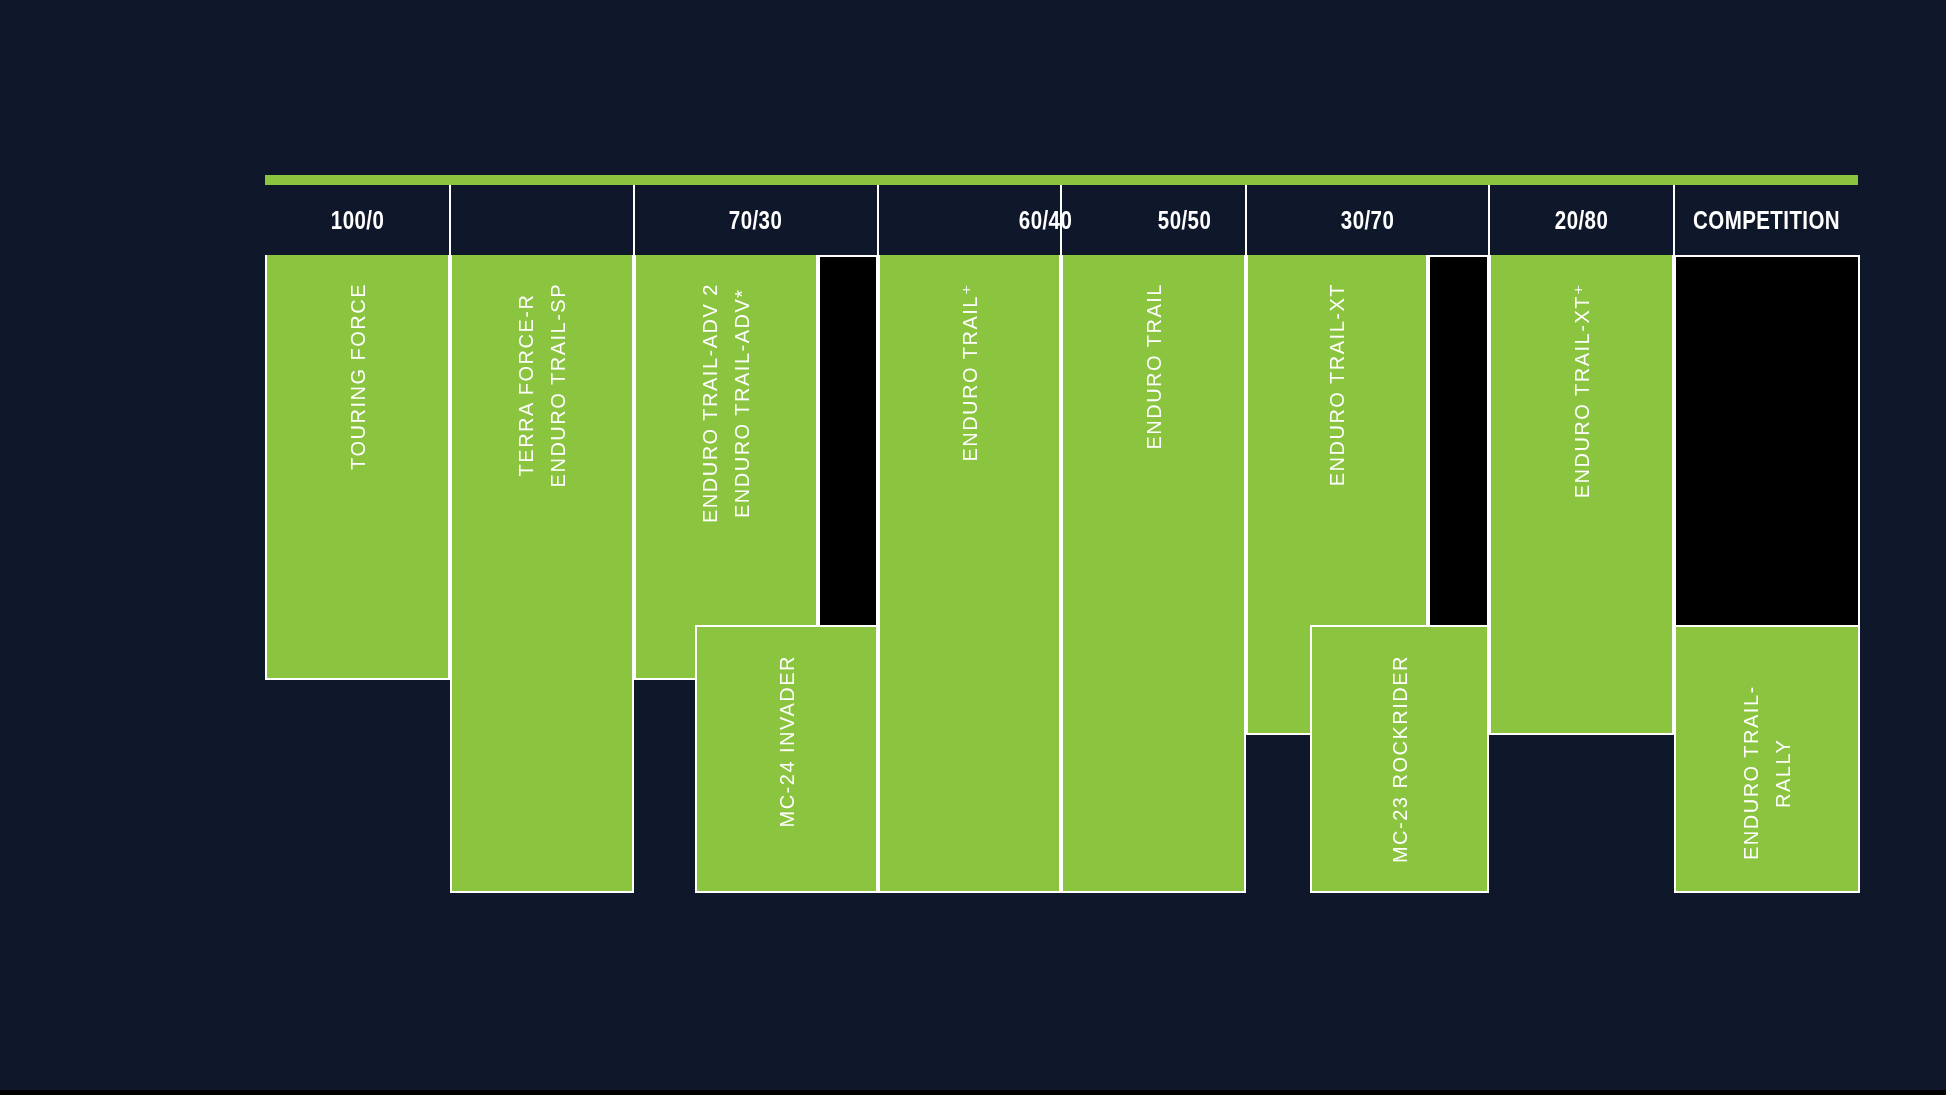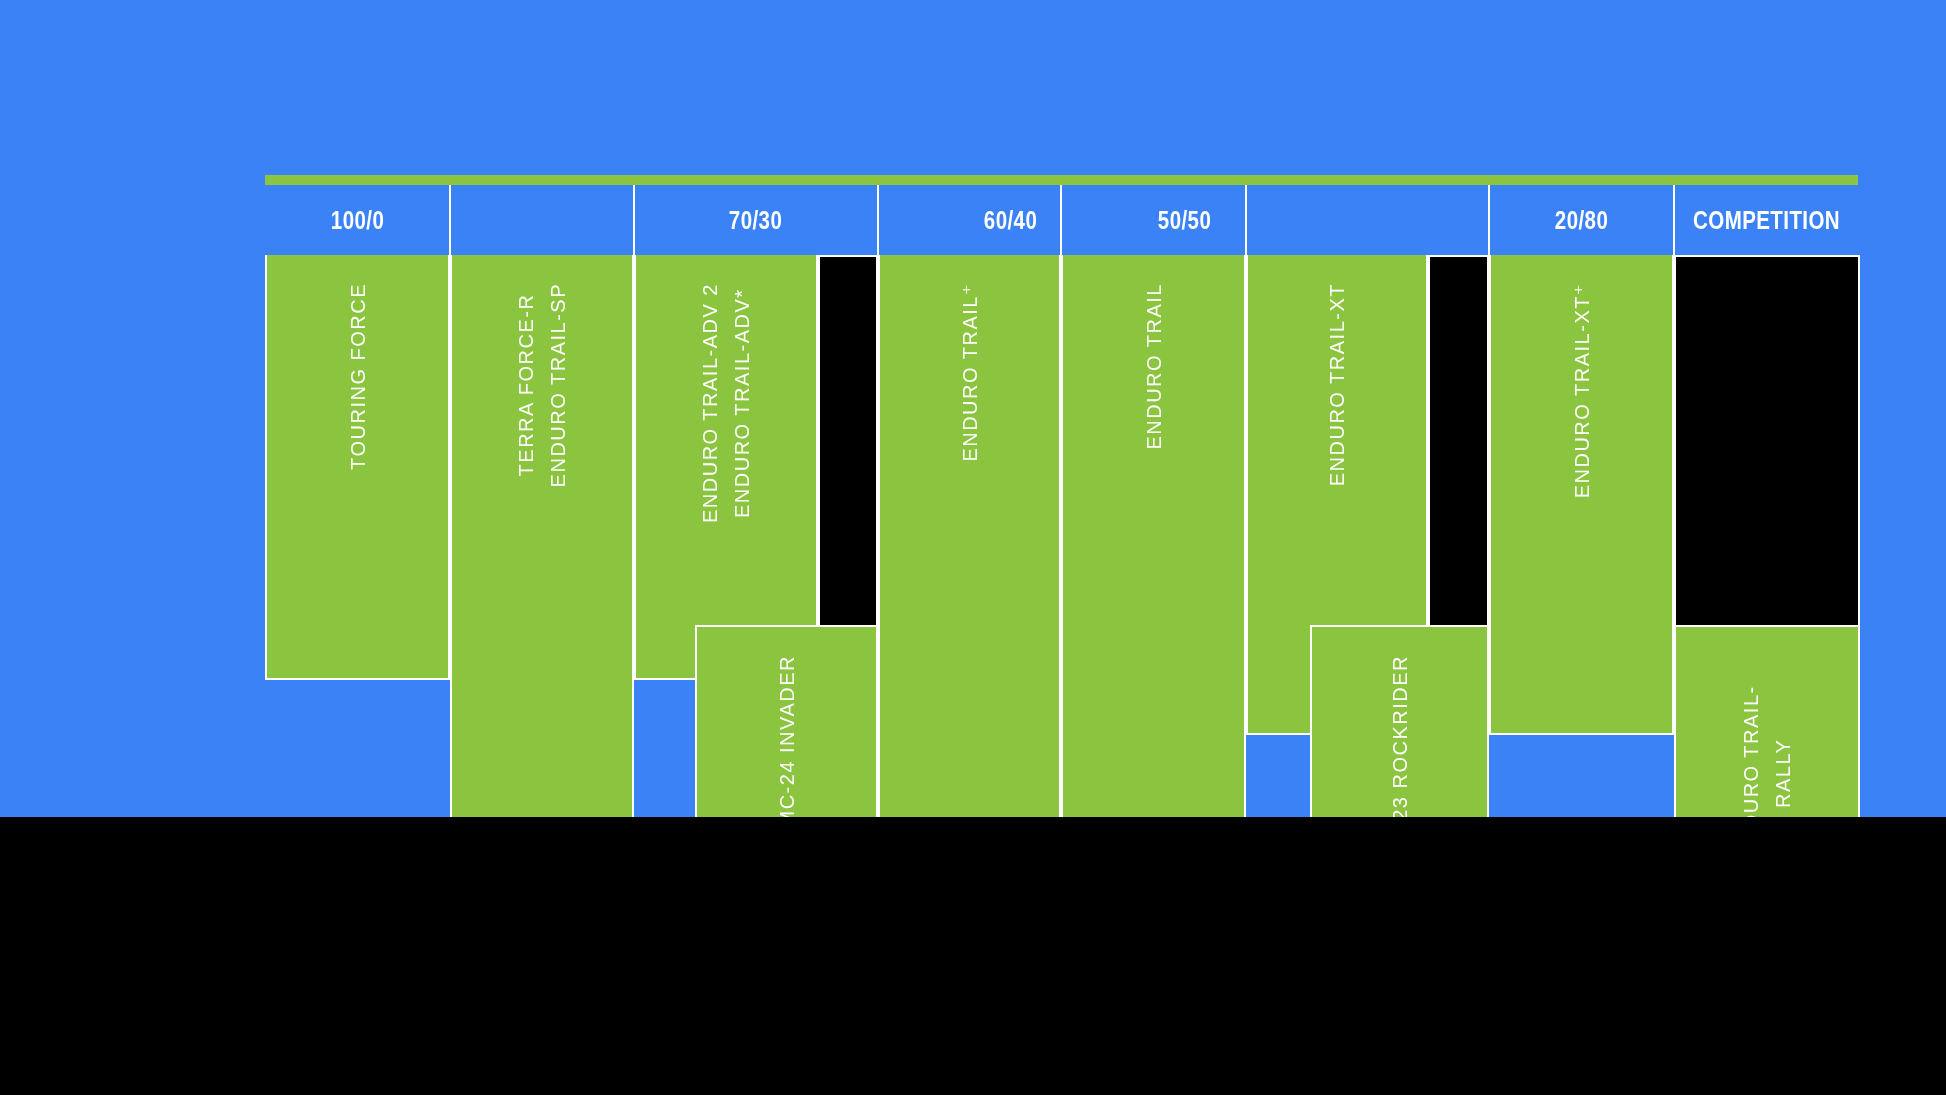--- a/index.html
+++ b/index.html
@@ -1,26 +1,26 @@
 <!DOCTYPE html>
 <html><head>
 <meta charset="utf-8">
 <style>
   html,body{margin:0;padding:0;background:#000;}
-  #canvas{position:relative;width:1946px;height:817px;background:#3b82f6;overflow:hidden;
+  #canvas{position:relative;width:1946px;height:1090px;background:#0f172a;overflow:hidden;
           font-family:"Liberation Sans","DejaVu Sans",sans-serif;}
 
   .accent-bar{position:absolute;left:265px;top:175px;width:1593px;height:10px;background:#8bc53f;}
 
   .hcell{position:absolute;top:185px;height:70px;display:flex;align-items:center;justify-content:center;}
   .hcell span{color:#fff;font-weight:bold;font-size:25px;letter-spacing:.5px;transform:scaleX(.82);white-space:nowrap;}
   .hc0{left:265px;width:185px;}
   .hc1{left:450px;width:184px;}
   .hc2{left:634px;width:244px;}
-  .hc3{left:876px;width:183px;padding-left:43px;}
+  .hc3{left:911px;width:183px;padding-left:43px;}
   .hc4{left:1061px;width:185px;margin-left:31px;}
   .hc5{left:1246px;width:243px;}
   .hc6{left:1489px;width:185px;}
   .hc7{left:1674px;width:186px;}
 
   .vsep{position:absolute;top:185px;height:70px;width:2px;background:#fff;}
   .vs1{left:449px;}.vs2{left:633px;}.vs3{left:877px;}.vs4{left:1060px;}
   .vs5{left:1245px;}.vs6{left:1488px;}.vs7{left:1673px;}
 
   .block{position:absolute;box-sizing:border-box;background:#8bc53f;
@@ -59,20 +59,23 @@
       <span>100/0</span>
     </div>
   <div class="hcell hc2">
       <span>70/30</span>
     </div>
   <div class="hcell hc3">
       <span>60/40</span>
     </div>
   <div class="hcell hc4">
       <span>50/50</span>
+    </div>
+  <div class="hcell hc5">
+      <span>30/70</span>
     </div>
   <div class="hcell hc6">
       <span>20/80</span>
     </div>
   <div class="hcell hc7">
       <span>COMPETITION</span>
     </div>
 
   <div class="vsep vs1"></div>
   <div class="vsep vs2"></div>

